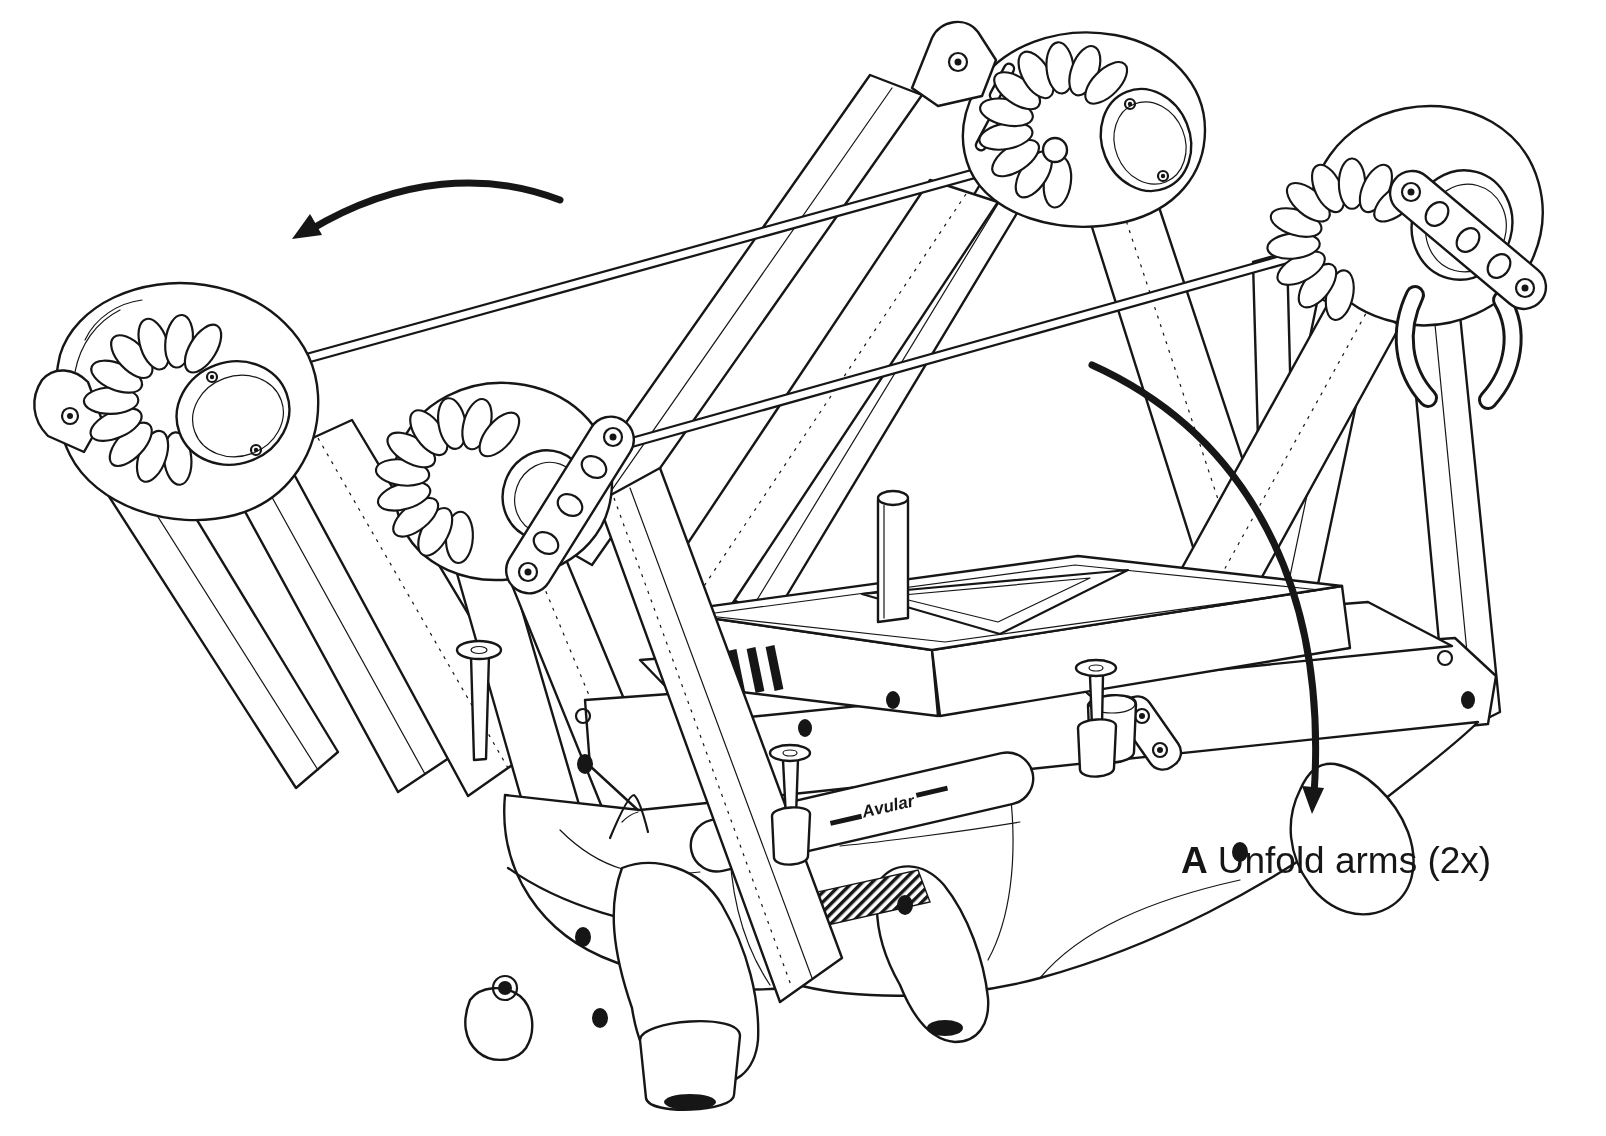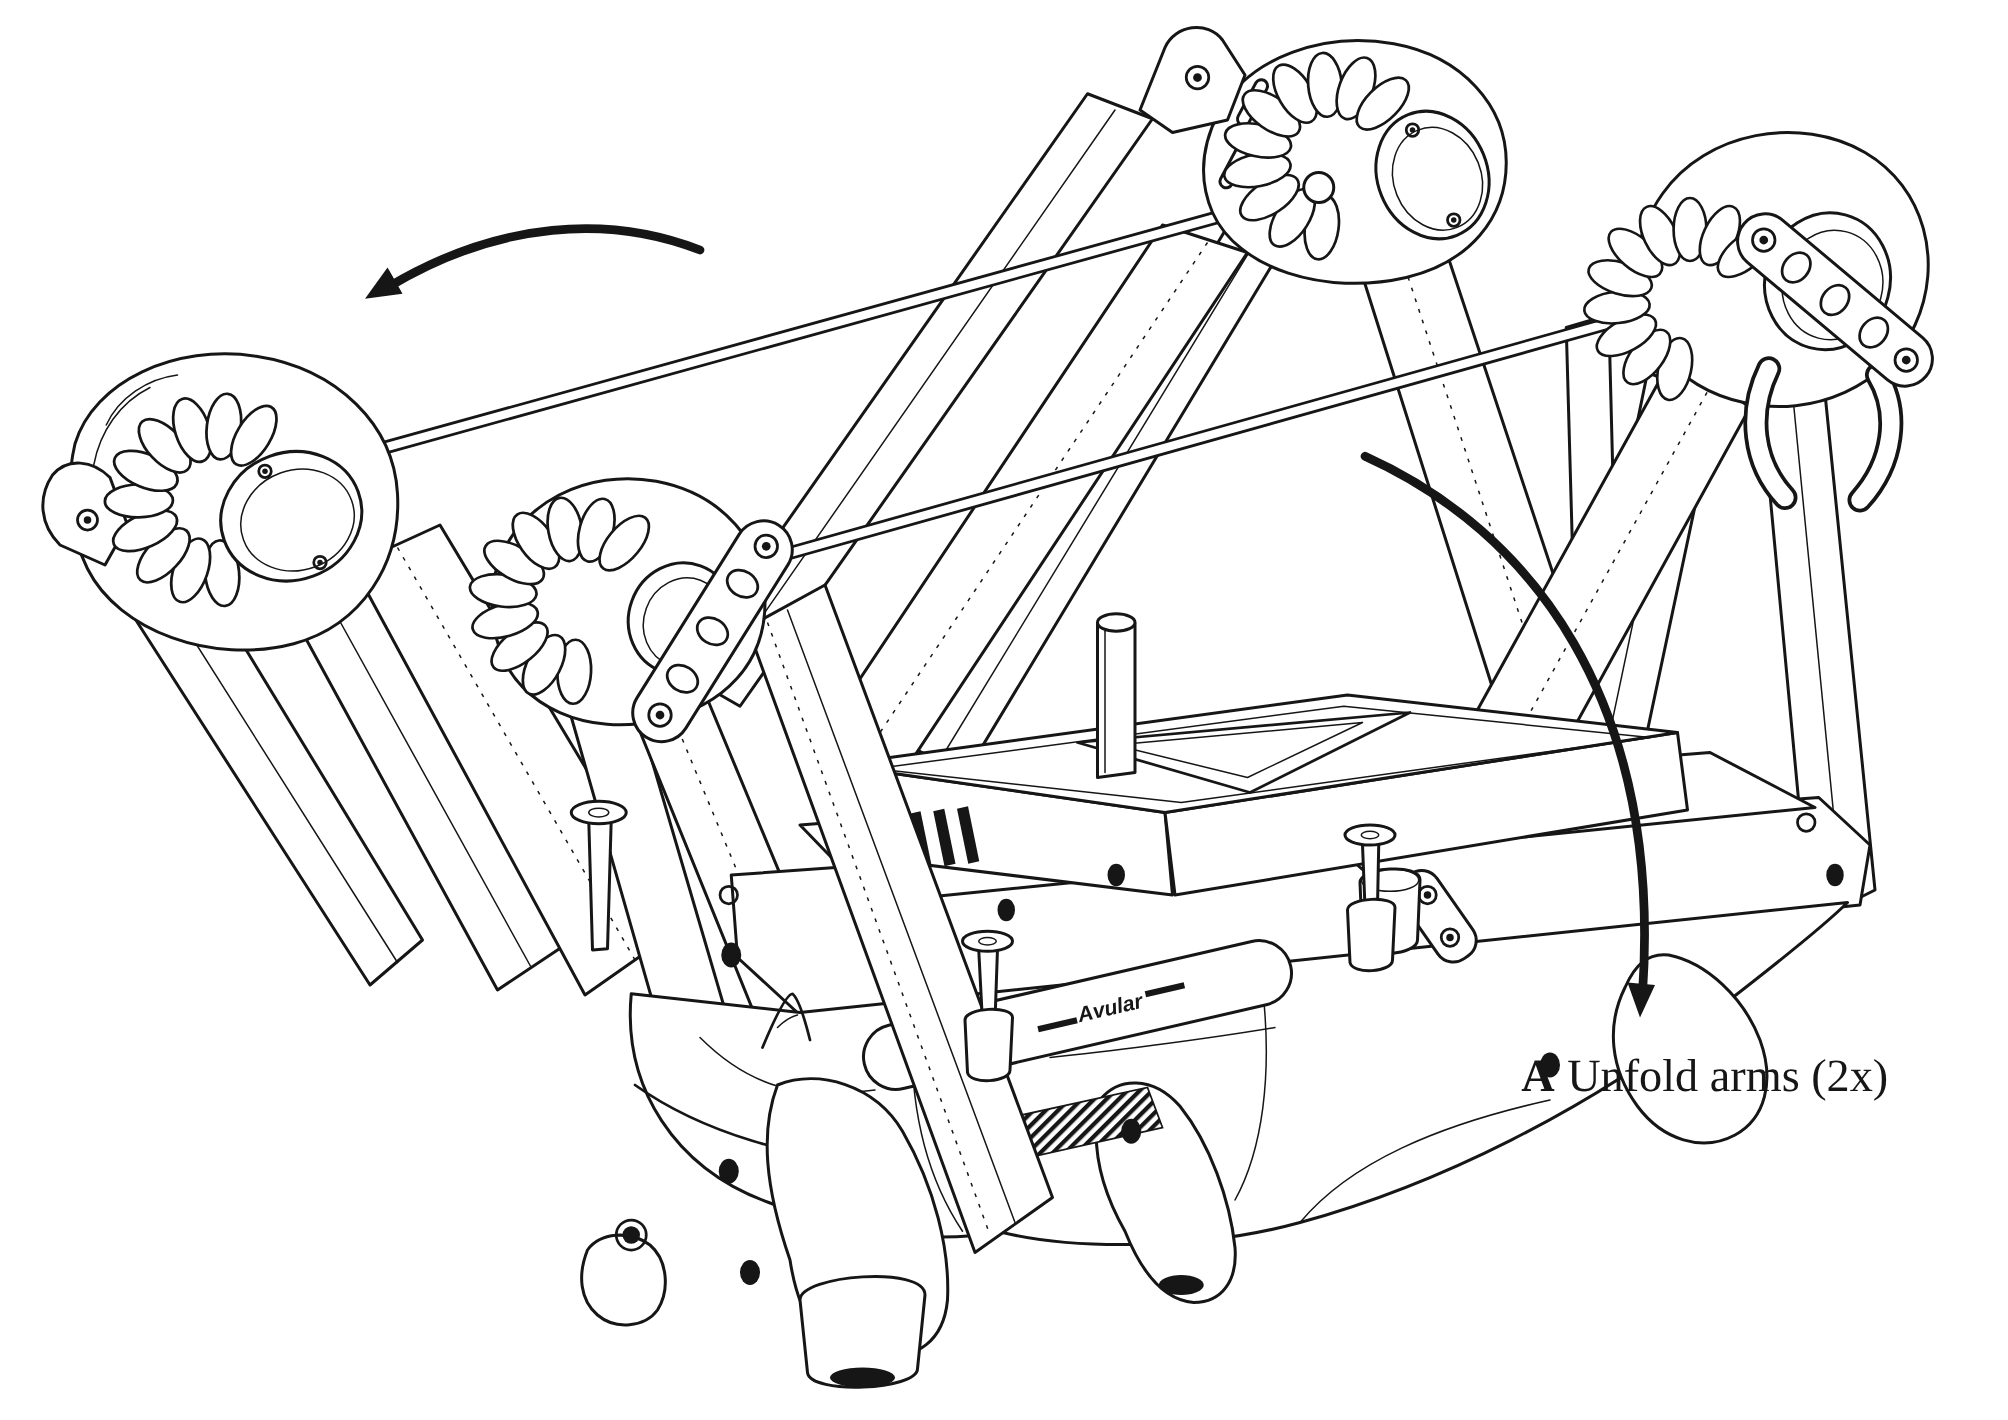--- a/index.html
+++ b/index.html
@@ -15,22 +15,22 @@
   .n{fill:none;stroke:var(--ink,#161616);stroke-width:2.2;stroke-linejoin:round;stroke-linecap:round;}
   .d{fill:var(--ink,#161616);stroke:none;}
   .rodB{stroke:var(--ink,#161616);stroke-width:11;stroke-linecap:round;fill:none;}
   .rodW{stroke:#fff;stroke-width:6.5;stroke-linecap:round;fill:none;}
   .lvB{stroke:var(--ink,#161616);stroke-width:20;stroke-linecap:round;fill:none;}
   .lvW{stroke:#fff;stroke-width:14;stroke-linecap:round;fill:none;}
   .arr{fill:none;stroke:var(--ink,#161616);stroke-width:7;stroke-linecap:round;}
   .fin{fill:#fff;stroke:var(--ink,#161616);stroke-width:1.7;}
   .brand{font-family:"Liberation Sans",sans-serif;font-size:17px;font-weight:bold;font-style:italic;fill:var(--ink,#161616);}
   .step-label{
-    position:absolute;left:1217px;top:840px;white-space:nowrap;
-    font-size:37px;color:var(--ink,#161616);letter-spacing:0px;font-family:Liberation Serif, serif;
+    position:absolute;left:1181px;top:840px;white-space:nowrap;
+    font-size:37px;color:var(--ink,#161616);letter-spacing:0px;
   }
   .step-label .b{font-weight:bold;margin-right:10px;}
 </style>
 </head>
 <body>
 
 <div class="stage">
 <svg width="1606" height="1136" viewBox="0 0 1606 1136" role="img">
   <defs>
     <pattern id="hatch" width="7" height="7" patternUnits="userSpaceOnUse" patternTransform="rotate(45)">

